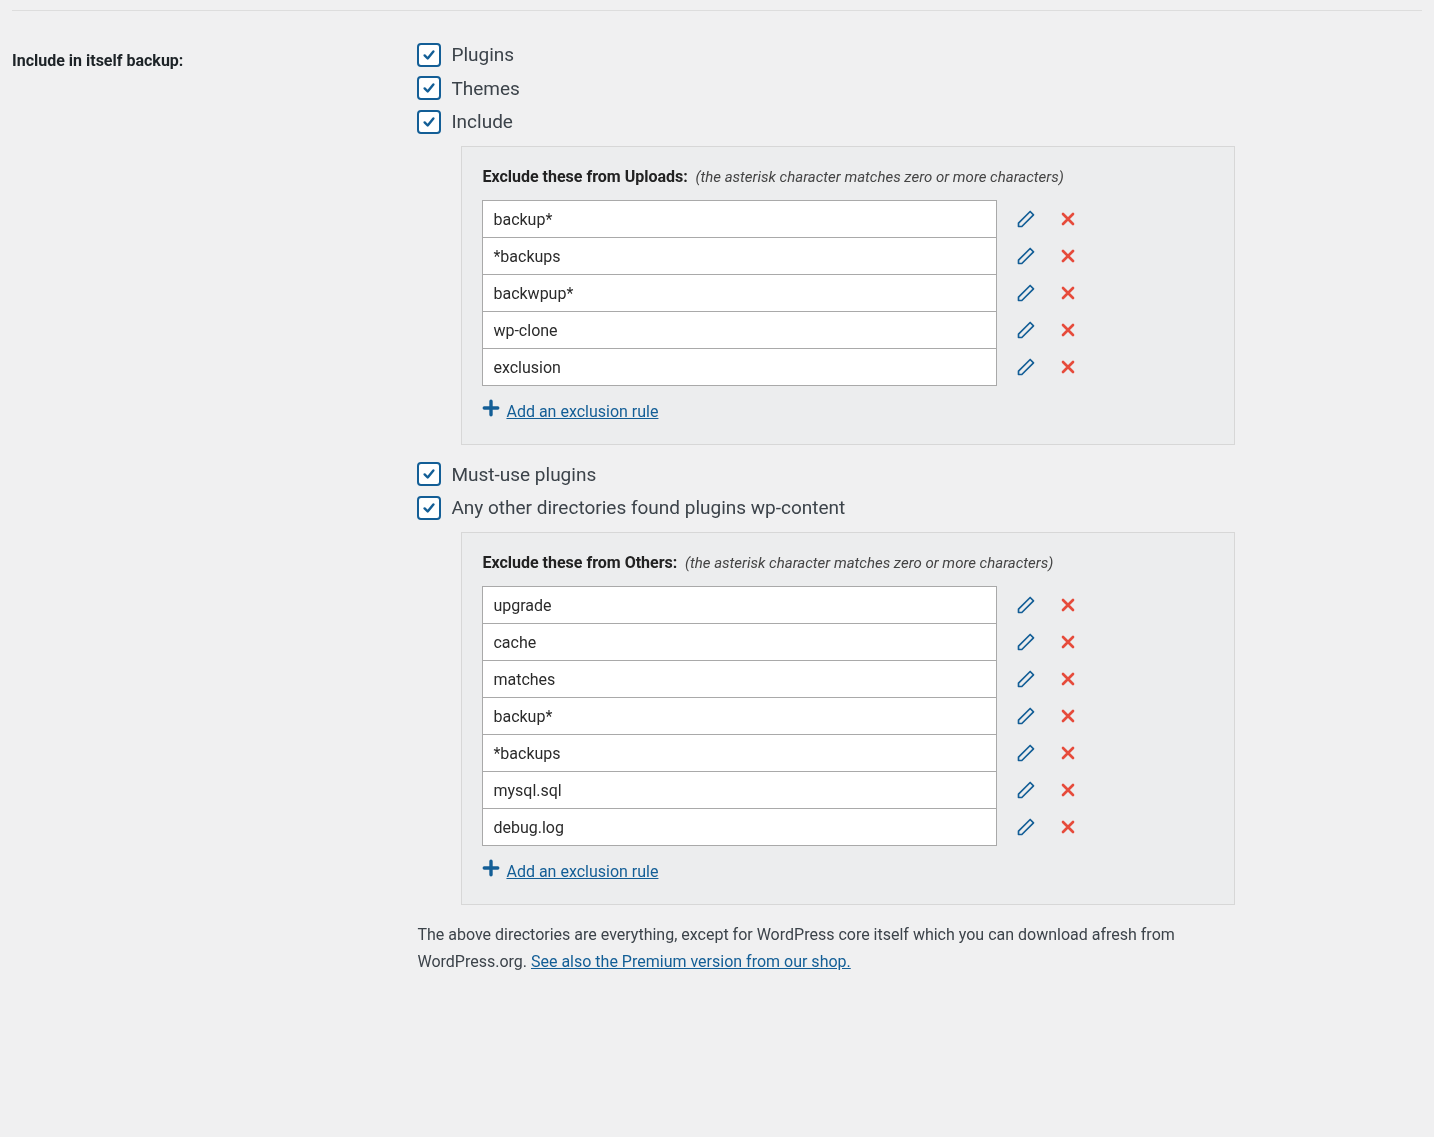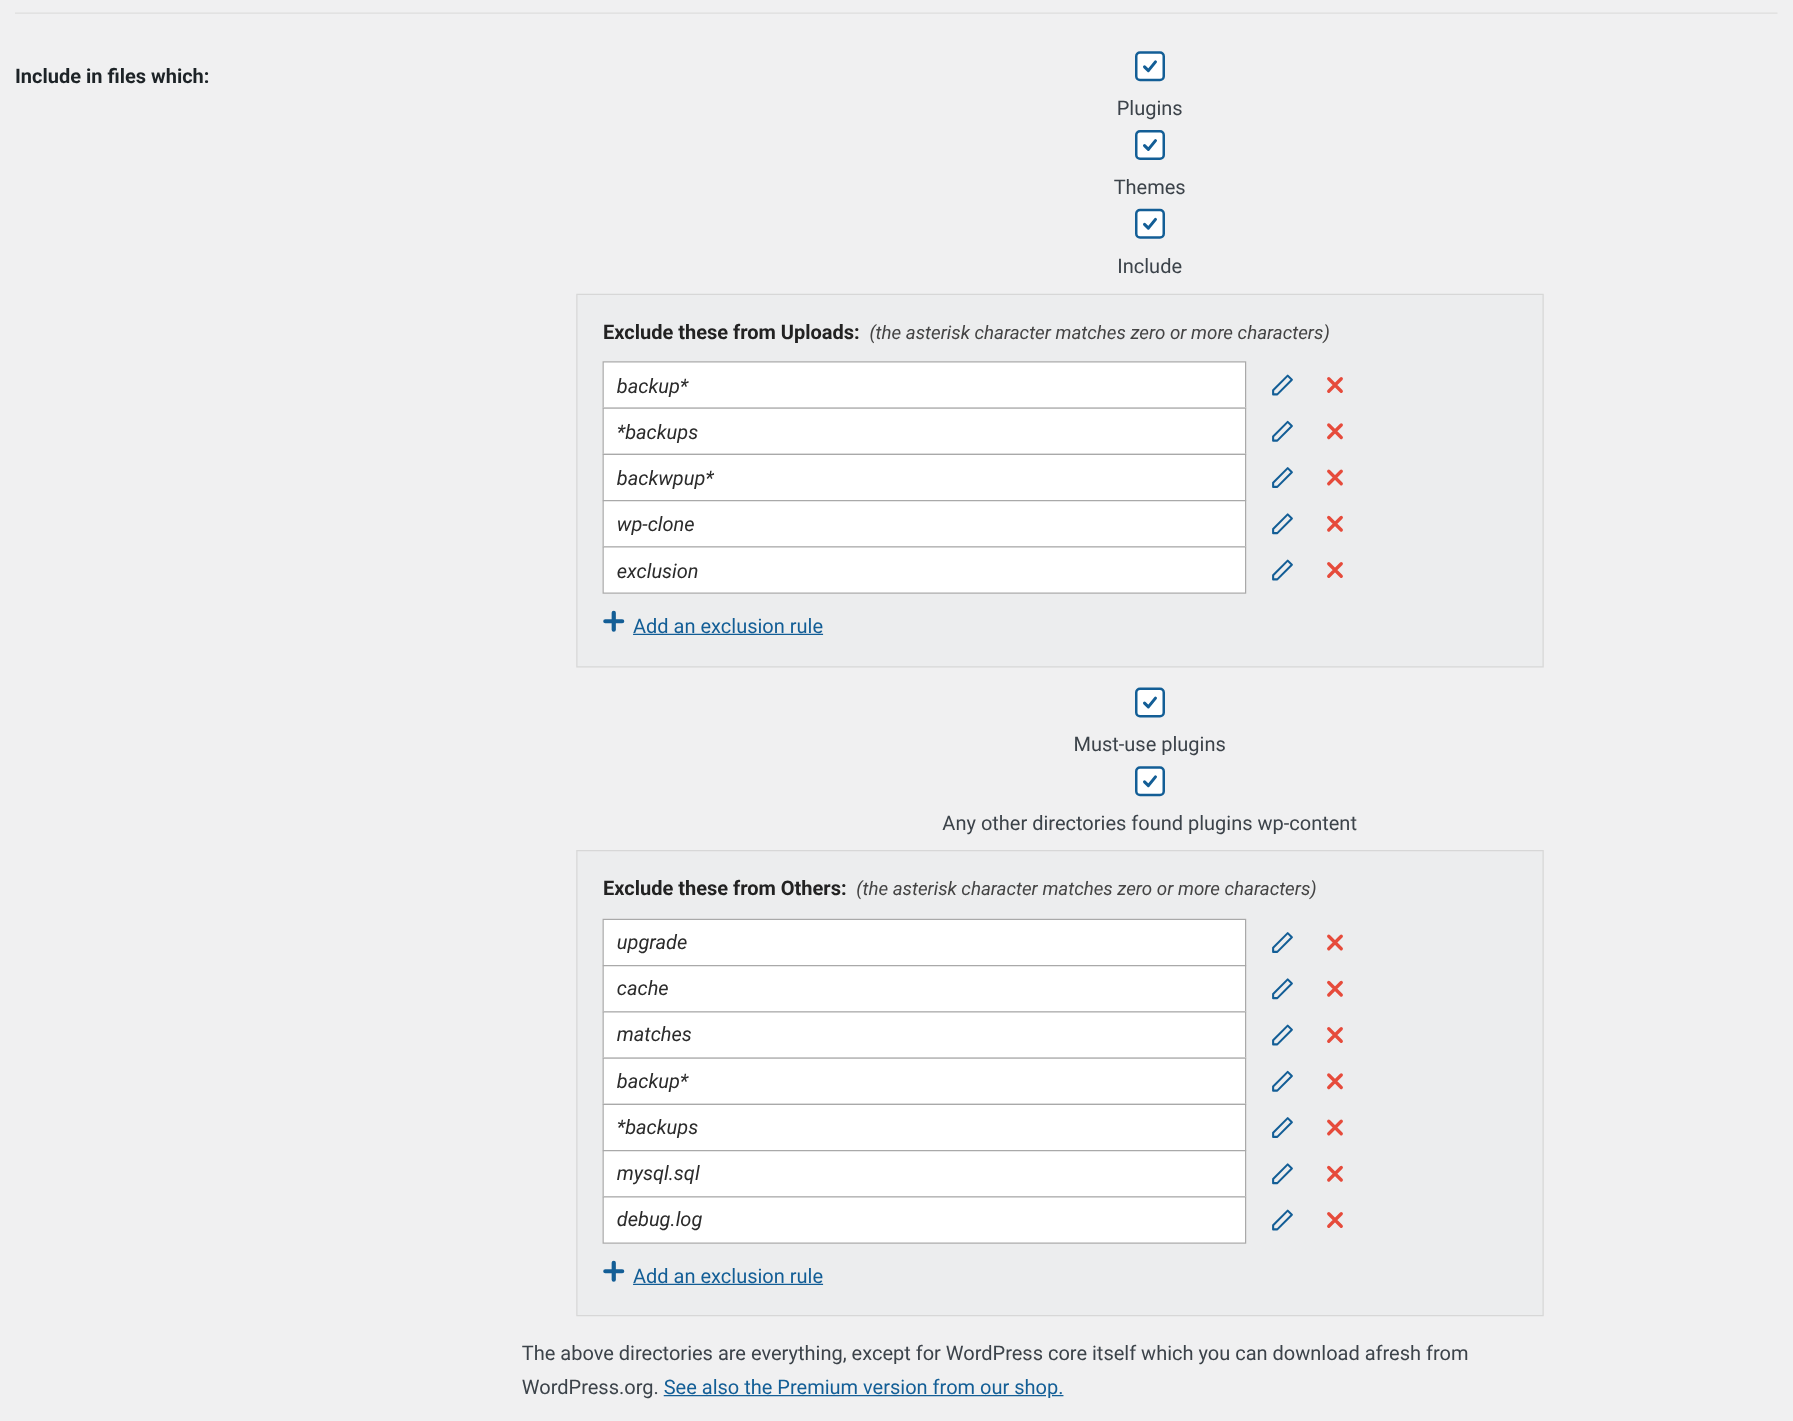--- a/index.html
+++ b/index.html
@@ -35,22 +35,21 @@
   table.form > tbody > tr > td {
     vertical-align: top;
     padding: 4px 0;
     width: 830px;
   }
   .cb-row {
     display: flex;
     align-items: center;
     gap: 10px;
     margin: 2px 0 6px 0;
-    font-size: 16px;
-    flex-direction: column;
+    font-size: 19px;
   }
   .cb {
     width: 20px;
     height: 20px;
     border: 2px solid #135e96;
     border-radius: 4px;
     background: #fff;
     display: inline-flex;
     align-items: center;
     justify-content: center;
@@ -93,21 +92,20 @@
     height: 38px;
     box-sizing: border-box;
     background: #fff;
     border: 1px solid #a9a9a9;
     padding: 14px 10px;
     font-size: 16px;
     color: #2b2b2b;
     display: flex;
     align-items: center;
     max-width: 515px;
-    font-style: italic;
   }
   .icon-btn {
     width: 26px;
     height: 26px;
     display: inline-flex;
     align-items: center;
     justify-content: center;
     cursor: pointer;
   }
   .icon-btn.edit svg { width: 20px; height: 20px; color: #135e96; }
@@ -140,21 +138,21 @@
 </style>
 </head>
 <body>
 
 <div class="wrap">
   <div class="top-rule"></div>
 
   <table class="form">
       <tbody>
     <tr>
-      <th>Include in files which:</th>
+      <th>Include in itself backup:</th>
       <td>
 
         <div class="cb-row">
           <span class="cb">
             <svg viewBox="0 0 16 16">
                   <path d="M3 8.5 L6.5 12 L13 4"></path>
                 </svg>
           </span>
           <span>Plugins</span>
         </div>

